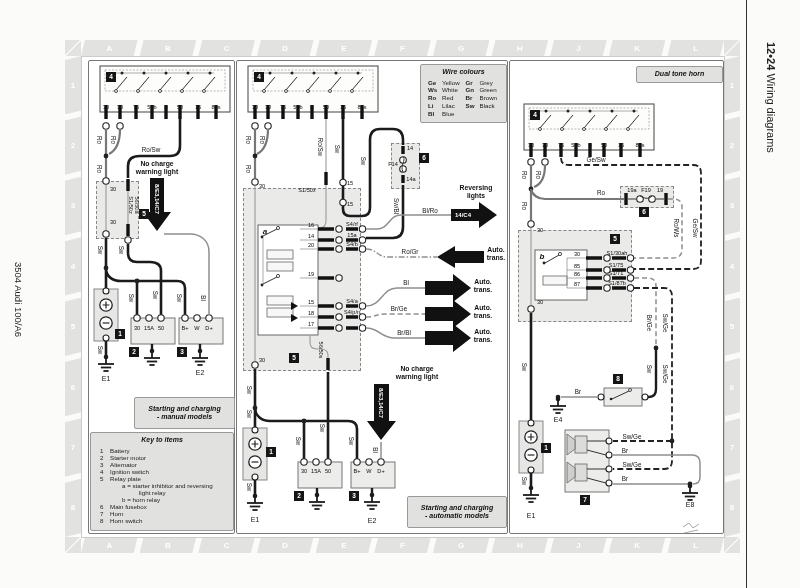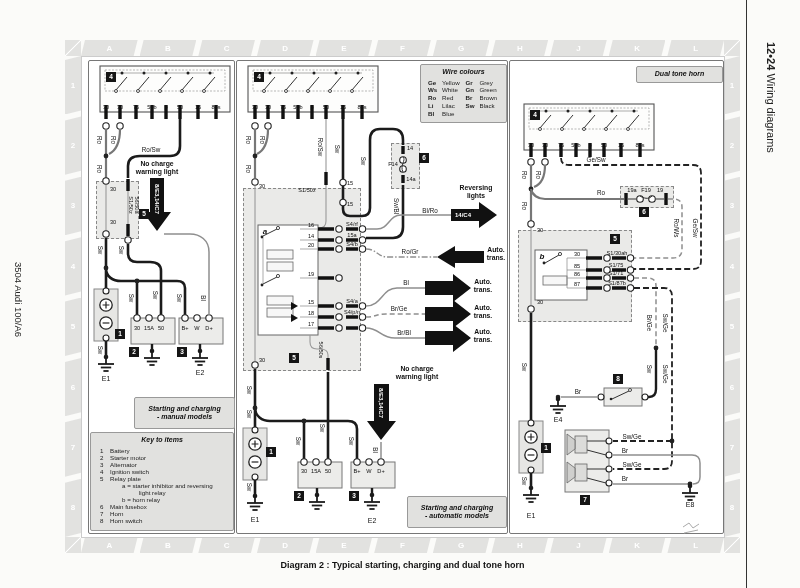--- a/index.html
+++ b/index.html
@@ -660,14 +660,13 @@
       <span class="dlab" style="left: 625px; top: 451px;">Br</span>
       <span class="dlab" style="left: 632px; top: 465px;">Sw/Ge</span>
       <span class="dlab" style="left: 625px; top: 479px;">Br</span>
       <span class="dlab badge" style="left: 585px; top: 500px;">7</span>
       <span class="dlab le" style="left: 690px; top: 505px;">E8</span>
       <span class="dlab badge" style="left: 546px; top: 448px;">1</span>
       <span class="dlab rot" style="left: 524px; top: 481px;">Sw</span>
       <span class="dlab le" style="left: 531px; top: 516px;">E1</span>
     </div>
 
-  <div class="caption">Diagram 2 : Typical starting, charging and dual tone horn</div>
 </div>
 
 </body></html>

